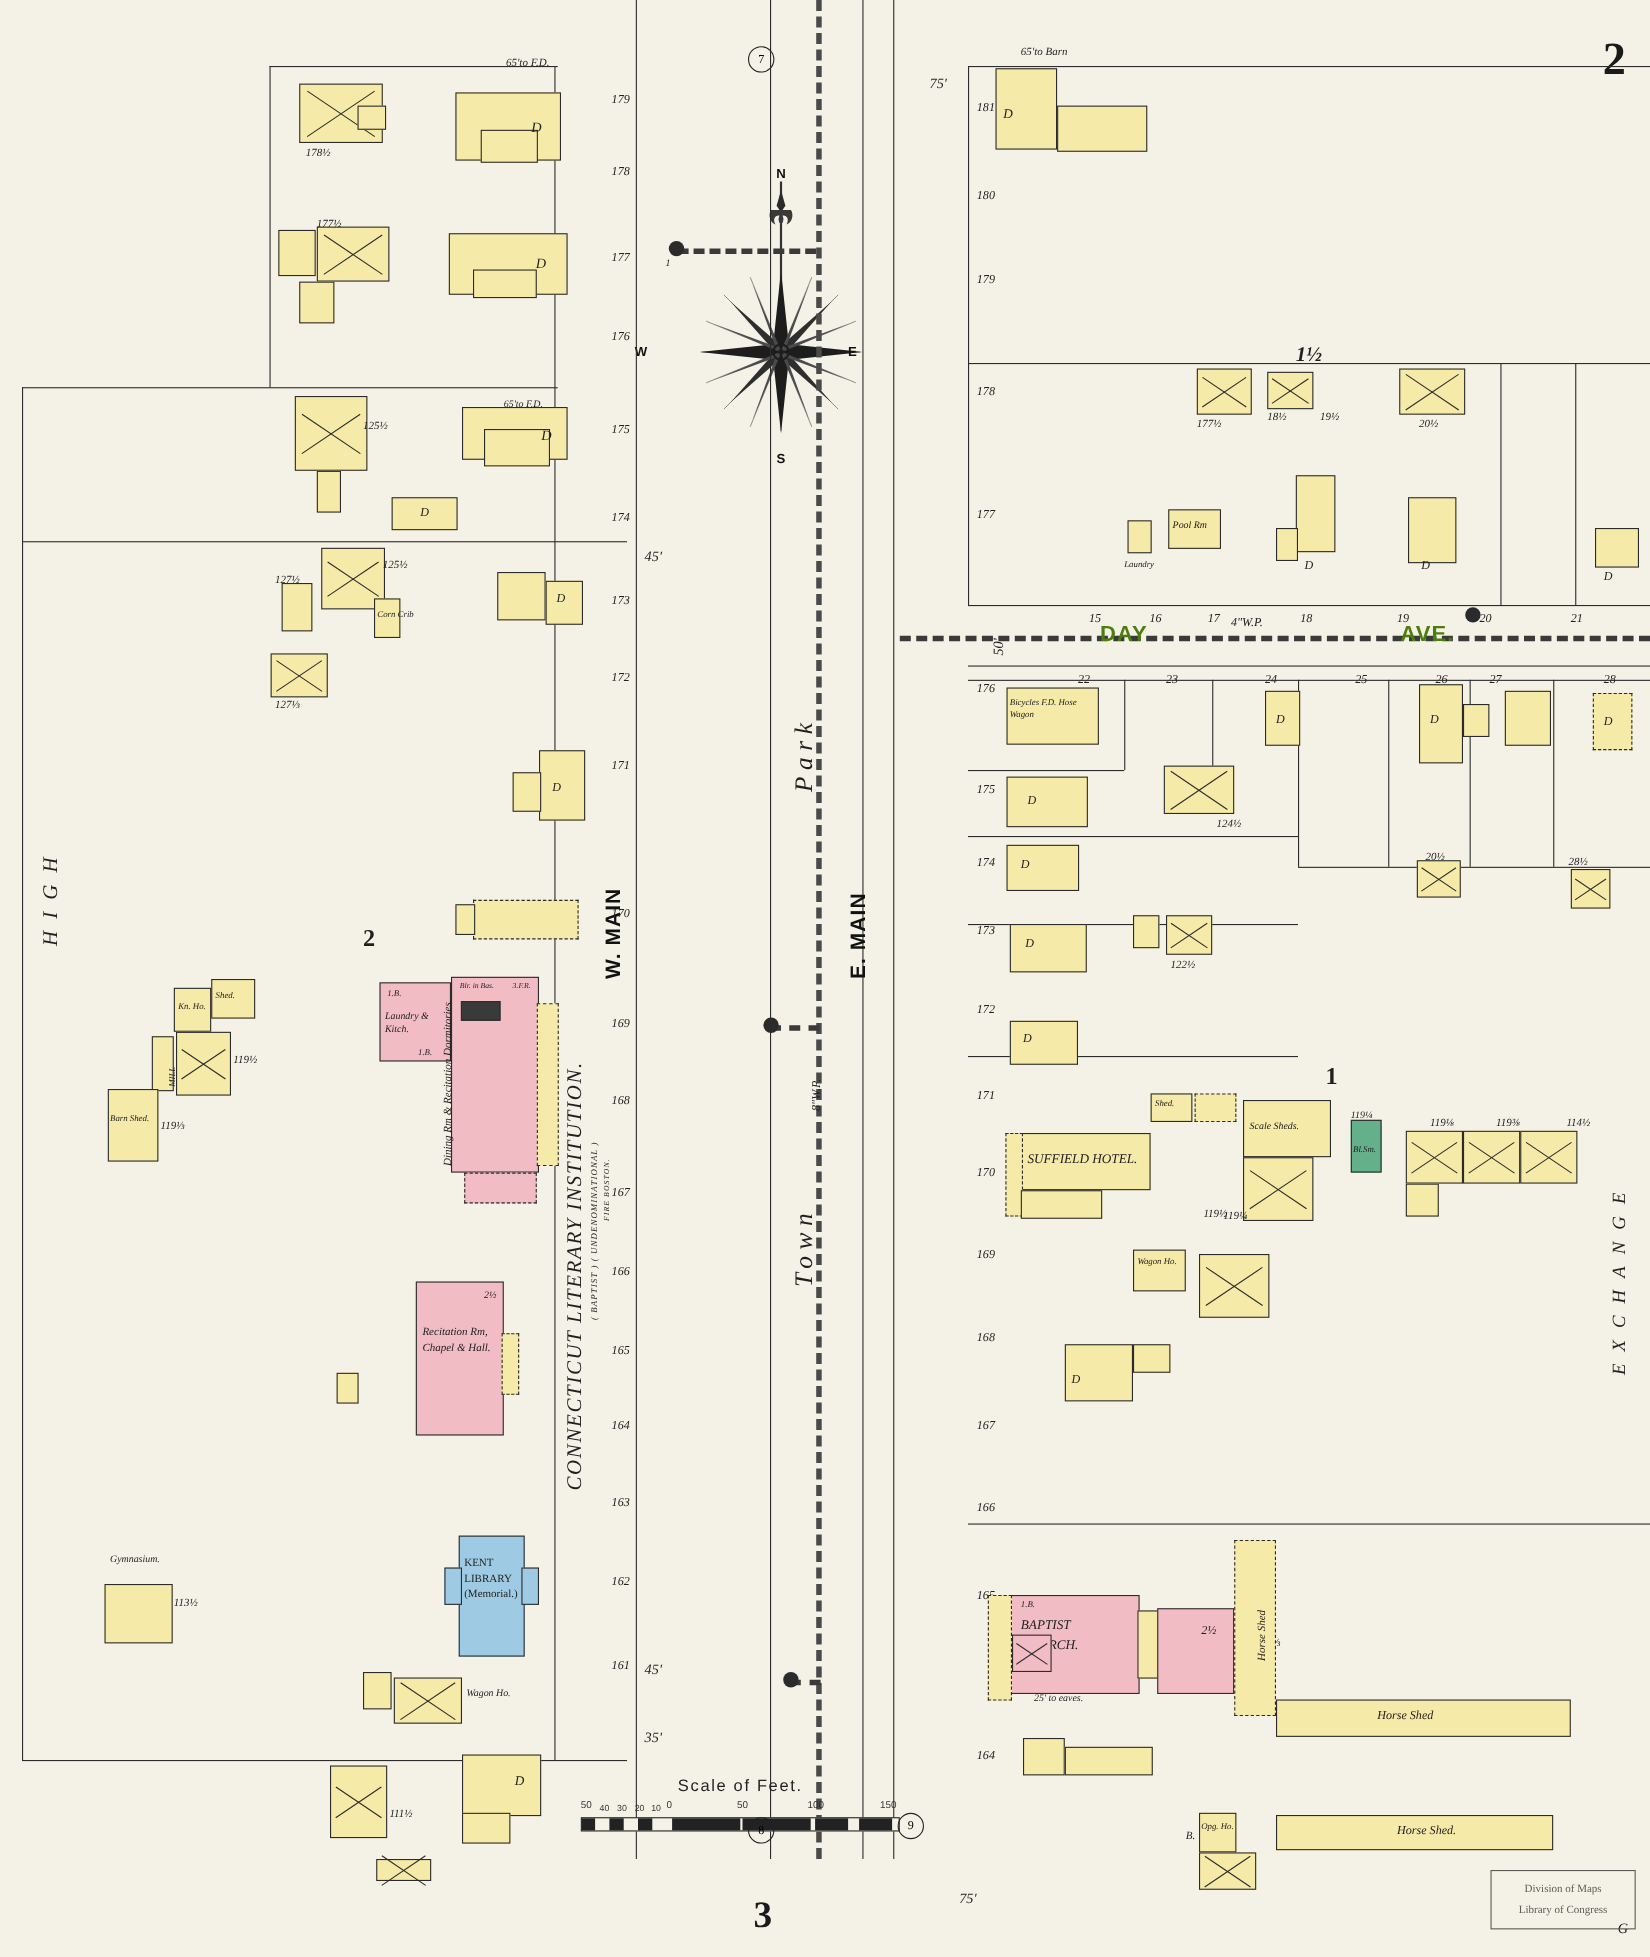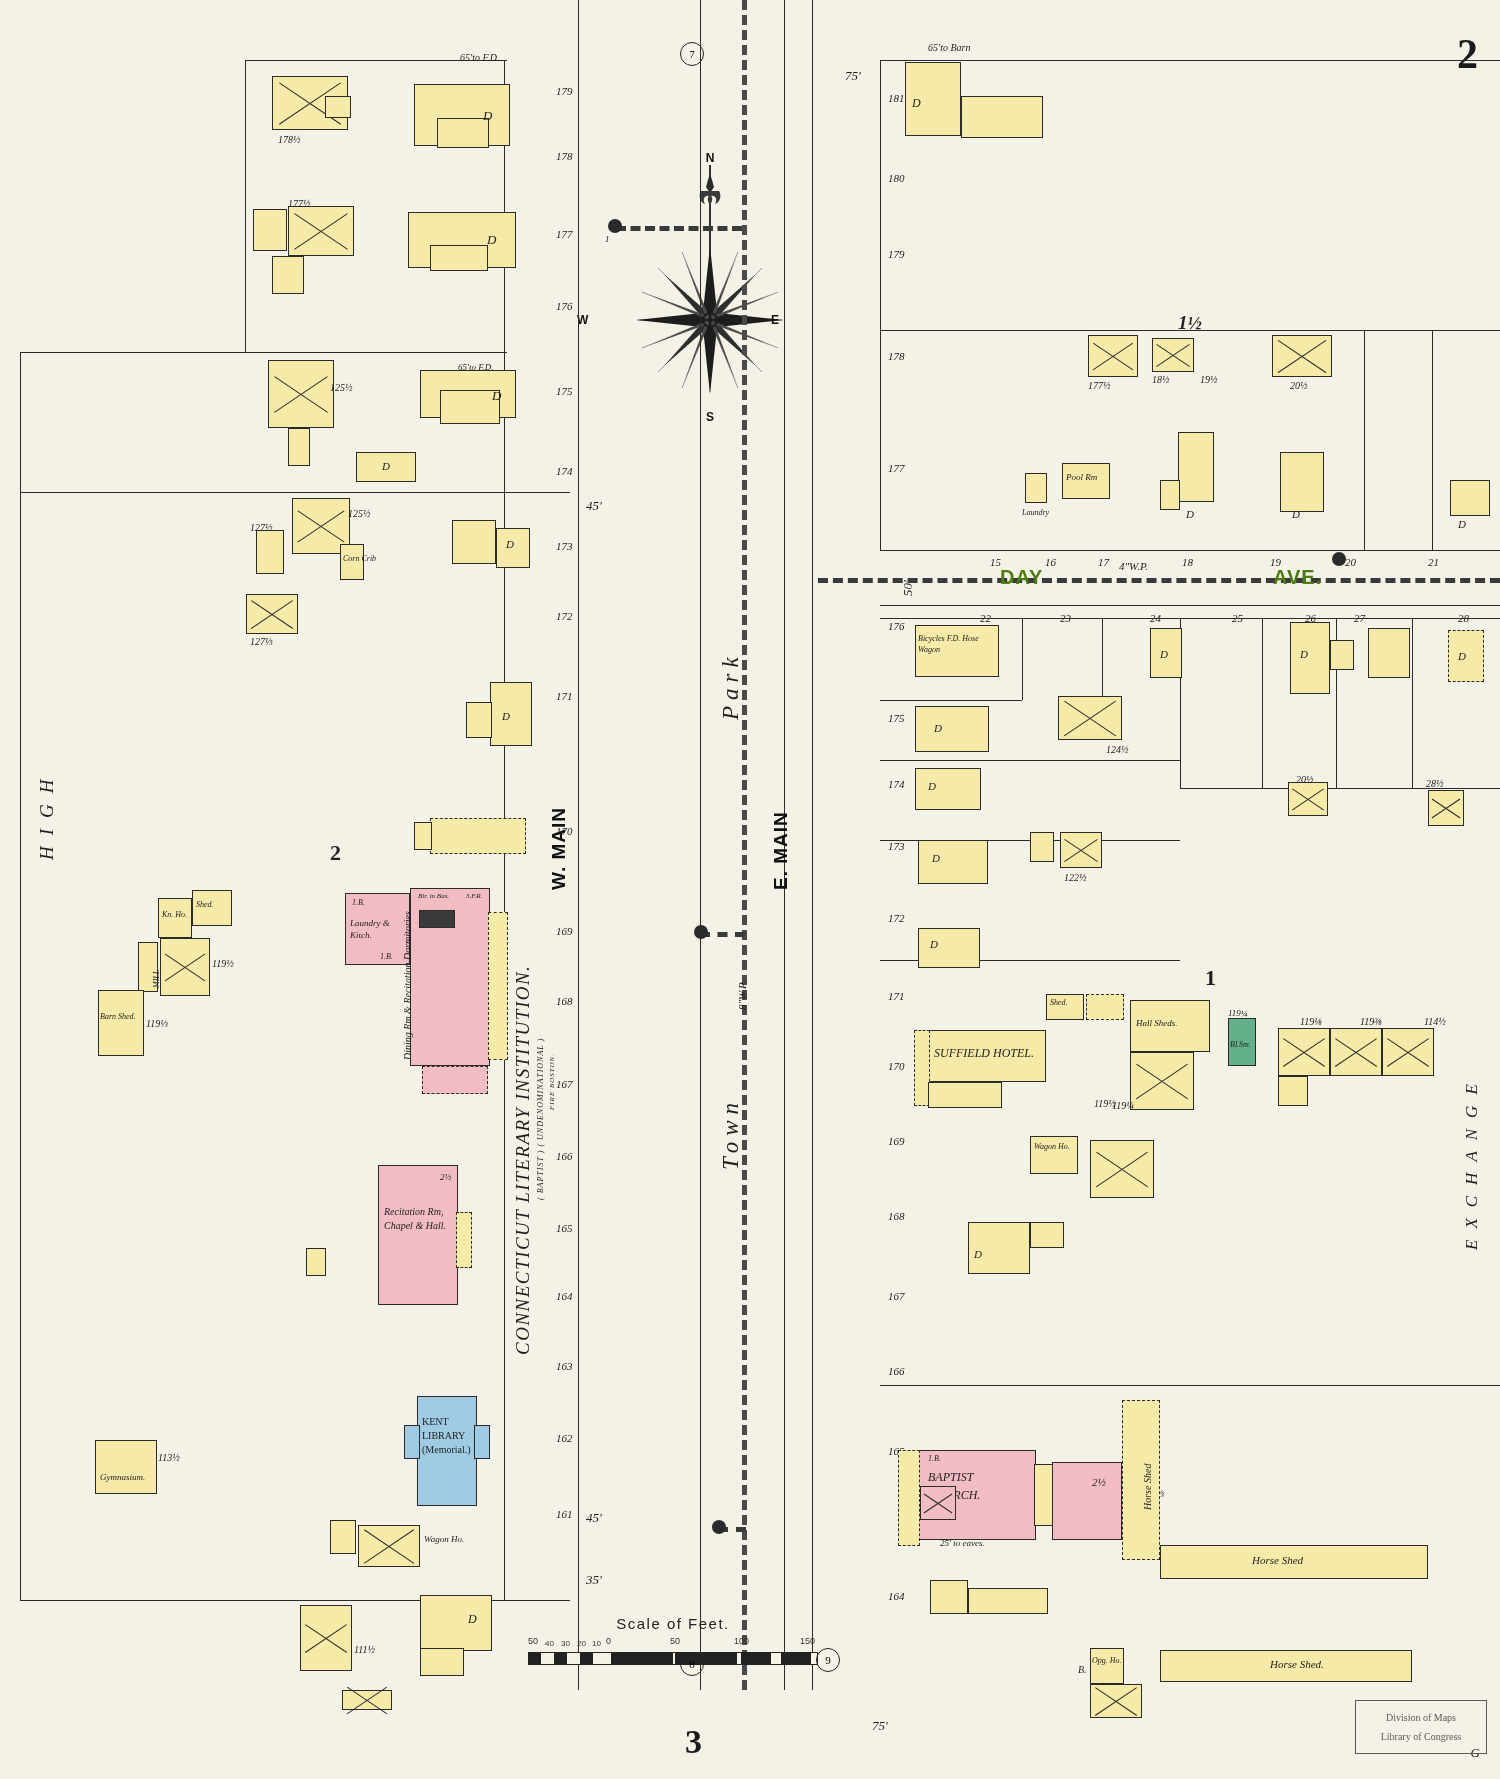--- a/index.html
+++ b/index.html
@@ -312,21 +312,21 @@
   <div class="bt" style="left:440px;top:1172px;font-size:9px;">2½</div>
   <div class="bld yel dsh" style="left:456px;top:1212px;width:16px;height:56px;"></div>
   <div class="bld yel" style="left:306px;top:1248px;width:20px;height:28px;"></div>
 
   <div class="bld blu" style="left:417px;top:1396px;width:60px;height:110px;"></div>
   <div class="bld blu" style="left:404px;top:1425px;width:16px;height:34px;"></div>
   <div class="bld blu" style="left:474px;top:1425px;width:16px;height:34px;"></div>
   <div class="bt" style="left:422px;top:1415px;font-size:10px;width:54px;white-space:normal;line-height:1.4;font-style:normal;">KENT LIBRARY (Memorial.)</div>
 
   <div class="bld yel" style="left:95px;top:1440px;width:62px;height:54px;"></div>
-  <div class="bt" style="left:100px;top:1472px;font-size:9px;">Gymnasium.</div>
+  <div class="bt" style="left:100px;top:1412px;font-size:9px;">Gymnasium.</div>
   <div class="bt" style="left:158px;top:1452px;font-size:10px;">113½</div>
 
   <div class="bld yel" style="left:358px;top:1525px;width:62px;height:42px;">
       <div class="xmark"></div>
     </div>
   <div class="bt" style="left:424px;top:1534px;font-size:9px;">Wagon Ho.</div>
   <div class="bld yel" style="left:330px;top:1520px;width:26px;height:34px;"></div>
   <div class="bld yel" style="left:300px;top:1605px;width:52px;height:66px;">
       <div class="xmark"></div>
     </div>
@@ -431,21 +431,21 @@
   <div class="bld yel" style="left:928px;top:1030px;width:118px;height:52px;"></div>
   <div class="bt" style="left:934px;top:1046px;font-size:12px;">SUFFIELD HOTEL.</div>
   <div class="bld yel dsh" style="left:914px;top:1030px;width:16px;height:76px;"></div>
   <div class="bld yel" style="left:928px;top:1082px;width:74px;height:26px;"></div>
   <div class="bt" style="left:1094px;top:1098px;font-size:10px;">119½</div>
   <div class="bld yel" style="left:1046px;top:994px;width:38px;height:26px;"></div>
   <div class="bt" style="left:1050px;top:998px;font-size:8px;">Shed.</div>
   <div class="bld yel dsh" style="left:1086px;top:994px;width:38px;height:26px;"></div>
 
   <div class="bld yel" style="left:1130px;top:1000px;width:80px;height:52px;"></div>
-  <div class="bt" style="left:1136px;top:1018px;font-size:9px;">Hall Sheds.</div>
+  <div class="bt" style="left:1136px;top:1018px;font-size:9px;">Scale Sheds.</div>
   <div class="bld yel" style="left:1130px;top:1052px;width:64px;height:58px;">
       <div class="xmark"></div>
     </div>
   <div class="bt" style="left:1112px;top:1100px;font-size:10px;">119¼</div>
   <div class="bld grn" style="left:1228px;top:1018px;width:28px;height:48px;"></div>
   <div class="bt" style="left:1230px;top:1040px;font-size:8px;">Bl.Sm.</div>
   <div class="bt" style="left:1228px;top:1008px;font-size:9px;">119¼</div>
 
   <div class="bld yel" style="left:1278px;top:1028px;width:52px;height:48px;">
       <div class="xmark"></div>

